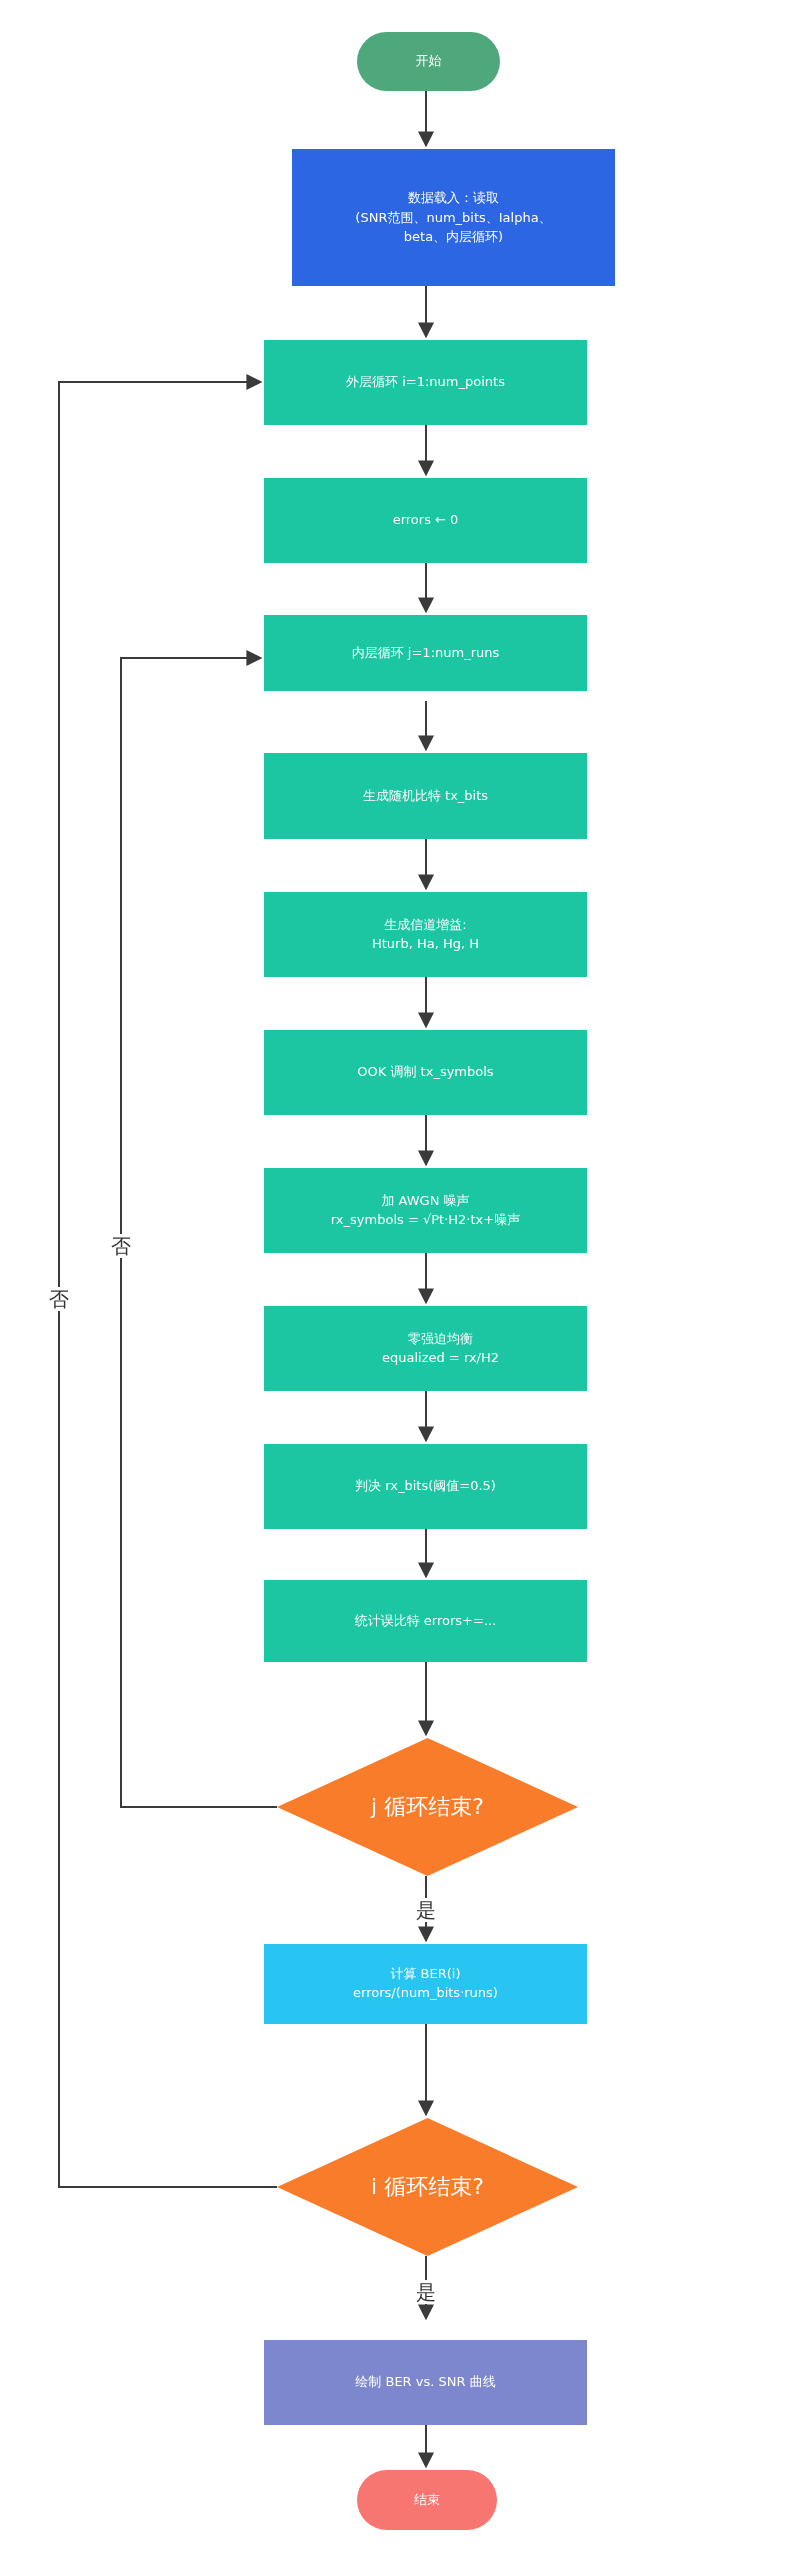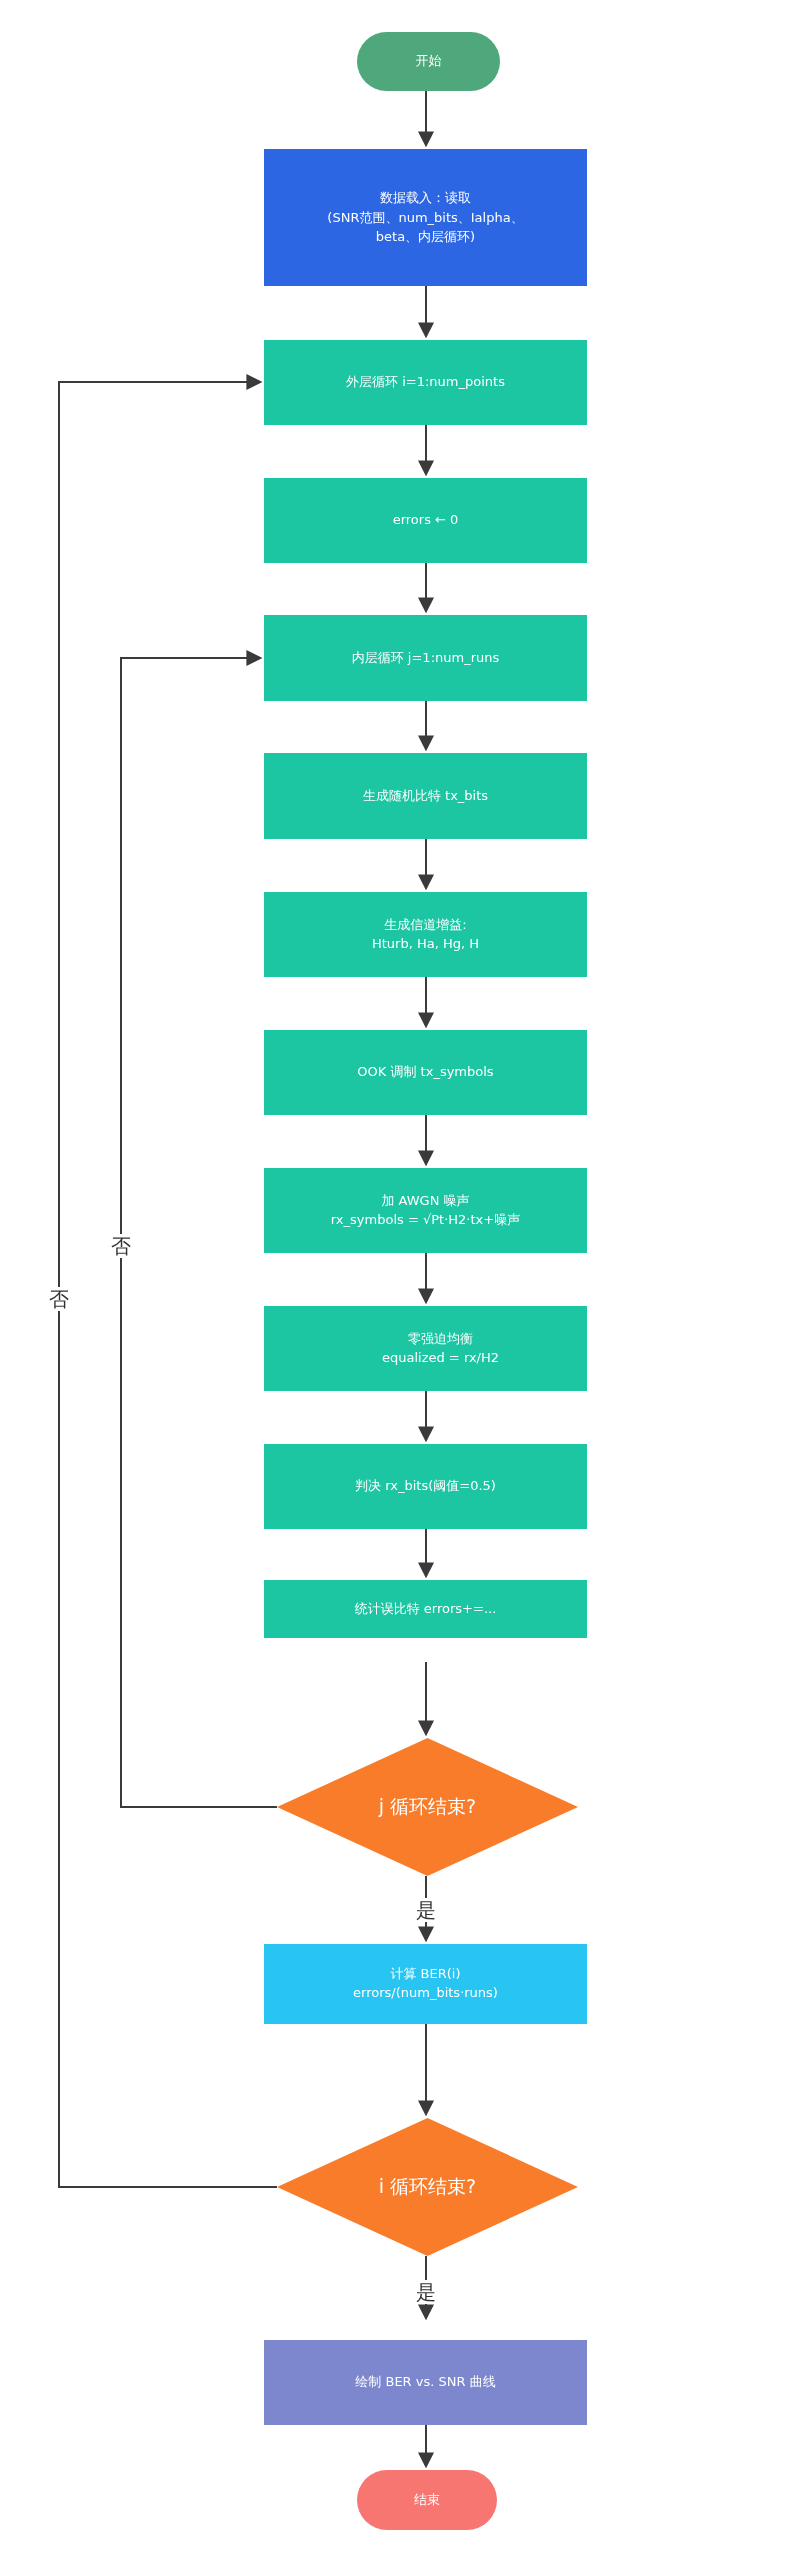--- a/index.html
+++ b/index.html
@@ -5,28 +5,28 @@
   html,body{margin:0;padding:0;}
   body{background:#fff;font-family:"DejaVu Sans","Liberation Sans",sans-serif;}
   #canvas{position:relative;width:802px;height:2560px;background:var(--background,#fff);overflow:hidden;}
   #edges{position:absolute;left:0;top:0;width:802px;height:2560px;}
   .node{position:absolute;display:flex;flex-direction:column;align-items:center;justify-content:center;
         color:var(--node-text,#fff);font-size:13px;line-height:1.45;text-align:center;box-sizing:border-box;}
   .node span{display:block;white-space:nowrap;}
   .pill{border-radius:30px;}
   .rect{width:323px;left:264px;}
   .green{background:var(--start-green);}
-  .blue{background:var(--load-blue);}
+  .blue{background:var(--load-blue);margin-left:28px;}
   .teal{background:var(--process-teal);}
   .cyan{background:var(--ber-cyan);}
   .purple{background:var(--plot-purple);}
   .salmon{background:var(--end-salmon);}
   .diamond{position:absolute;left:277px;width:301px;height:138px;background:var(--decision-orange);
            clip-path:polygon(50% 0,100% 50%,50% 100%,0 50%);
-           display:flex;align-items:center;justify-content:center;color:#fff;font-size:19px;}
+           display:flex;align-items:center;justify-content:center;color:#fff;font-size:22px;}
   .edge-label{position:absolute;width:40px;text-align:center;background:var(--background,#fff);
               color:var(--edge-label-text,#333);font-size:20px;line-height:24px;height:24px;}
 </style>
 </head>
 <body>
 
 <div id="canvas">
 
   <svg id="edges" viewBox="0 0 802 2560" xmlns="http://www.w3.org/2000/svg">
     <defs>
@@ -67,21 +67,21 @@
   </div>
 
   <div class="node rect teal" style="top:340px;height:85px;">
     <span>外层循环 i=1:num_points</span>
   </div>
 
   <div class="node rect teal" style="top:478px;height:85px;">
     <span>errors ← 0</span>
   </div>
 
-  <div class="node rect teal" style="top:615px;height:86px;">
+  <div class="node rect teal" style="top:615px;height:76px;">
     <span>内层循环 j=1:num_runs</span>
   </div>
 
   <div class="node rect teal" style="top:753px;height:86px;">
     <span>生成随机比特 tx_bits</span>
   </div>
 
   <div class="node rect teal" style="top:892px;height:85px;">
     <span>生成信道增益:</span>
     <span>Hturb, Ha, Hg, H</span>
@@ -98,21 +98,21 @@
 
   <div class="node rect teal" style="top:1306px;height:85px;padding-left:30px;">
     <span>零强迫均衡</span>
     <span>equalized = rx/H2</span>
   </div>
 
   <div class="node rect teal" style="top:1444px;height:85px;">
     <span>判决 rx_bits(阈值=0.5)</span>
   </div>
 
-  <div class="node rect teal" style="top:1580px;height:58px;">
+  <div class="node rect teal" style="top:1580px;height:82px;">
     <span>统计误比特 errors+=...</span>
   </div>
 
   <div class="diamond" style="top:1738px;">
     <span>j 循环结束?</span>
   </div>
 
   <div class="edge-label" style="left:406px;top:1898px;">是</div>
 
   <div class="edge-label" style="left:101px;top:1234px;">否</div>

